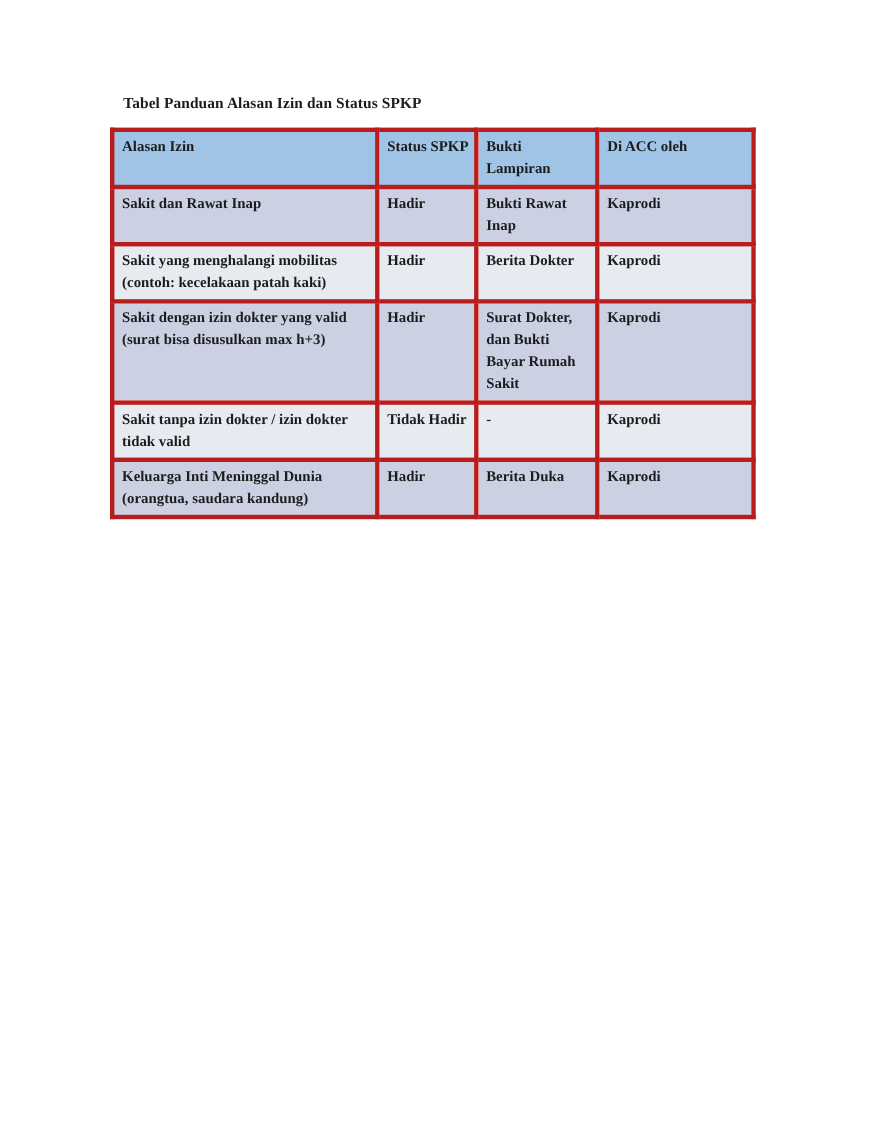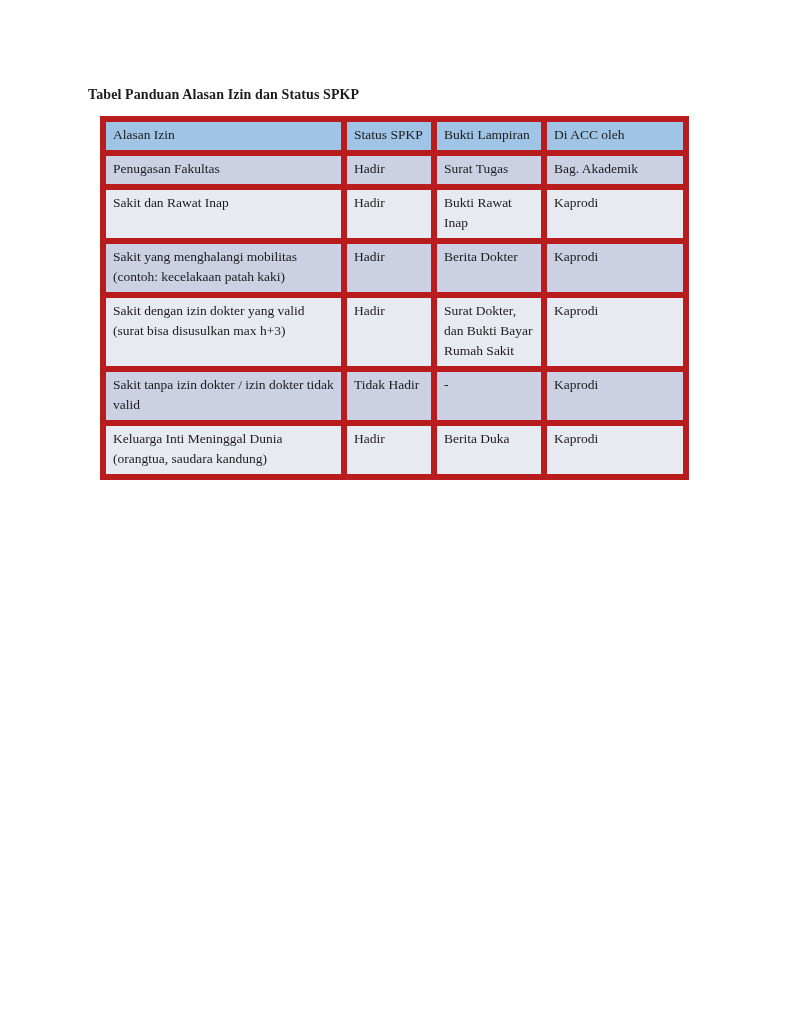--- a/index.html
+++ b/index.html
@@ -10,46 +10,46 @@
     color: #1c1c1c;
     overflow: hidden;
   }
   .page {
     position: relative;
     width: 791px; height: 1024px;
     background: #ffffff;
   }
   .doc-title {
     position: absolute;
-    left: 88px; top: 87px;
+    left: 112px; top: 87px;
     font-size: 14px;
     font-weight: bold;
     letter-spacing: 0.1px;
     white-space: nowrap;
   }
   table.izin-table {
     position: absolute;
     left: 100px; top: 116px;
     width: 583px;
     border-collapse: collapse;
     table-layout: fixed;
     font-size: 13.5px;
     line-height: 20px;
   }
   table.izin-table col.c1 { width: 241px; }
   table.izin-table col.c2 { width: 90px; }
   table.izin-table col.c3 { width: 110px; }
   table.izin-table col.c4 { width: 142px; }
   table.izin-table th,
   table.izin-table td {
-    border: 6px solid #b91c1c;
+    border: 4px solid #b91c1c;
     padding: 3px 5px 5px 7px;
     text-align: left;
     vertical-align: top;
-    font-weight: normal;
+    font-weight: bold;
     overflow: hidden;
   }
   table.izin-table tr { height: 28px; }
   thead th { background: #9fc4e6; }
   tbody tr:nth-child(odd)  td { background: #ccd0e3; }
   tbody tr:nth-child(even) td { background: #e8eaf2; }
 </style>
 </head>
 <body>
 
@@ -66,26 +66,20 @@
     </colgroup>
     <thead>
       <tr>
         <th>Alasan Izin</th>
         <th>Status SPKP</th>
         <th>Bukti Lampiran</th>
         <th>Di ACC oleh</th>
       </tr>
     </thead>
     <tbody>
-      <tr>
-        <td>Penugasan Fakultas</td>
-        <td>Hadir</td>
-        <td>Surat Tugas</td>
-        <td>Bag. Akademik</td>
-      </tr>
       <tr>
         <td>Sakit dan Rawat Inap</td>
         <td>Hadir</td>
         <td>Bukti Rawat Inap</td>
         <td>Kaprodi</td>
       </tr>
       <tr>
         <td>Sakit yang menghalangi mobilitas (contoh: kecelakaan patah kaki)</td>
         <td>Hadir</td>
         <td>Berita Dokter</td>

